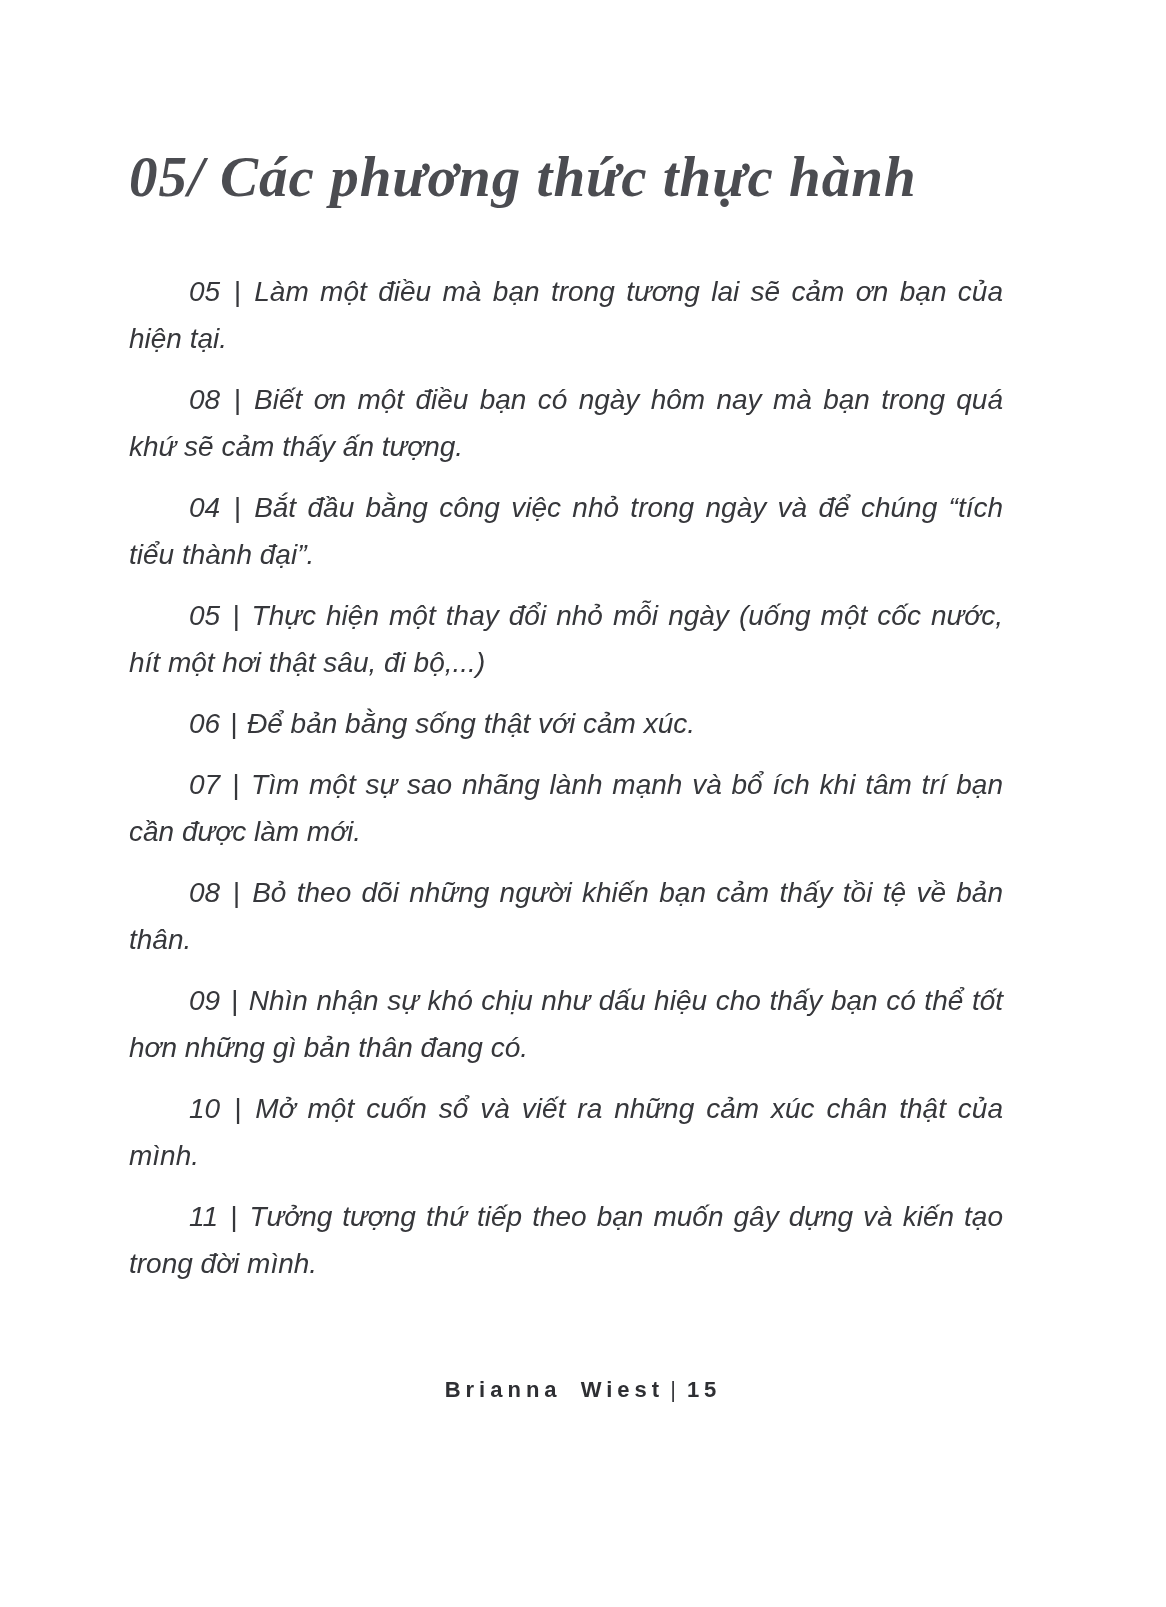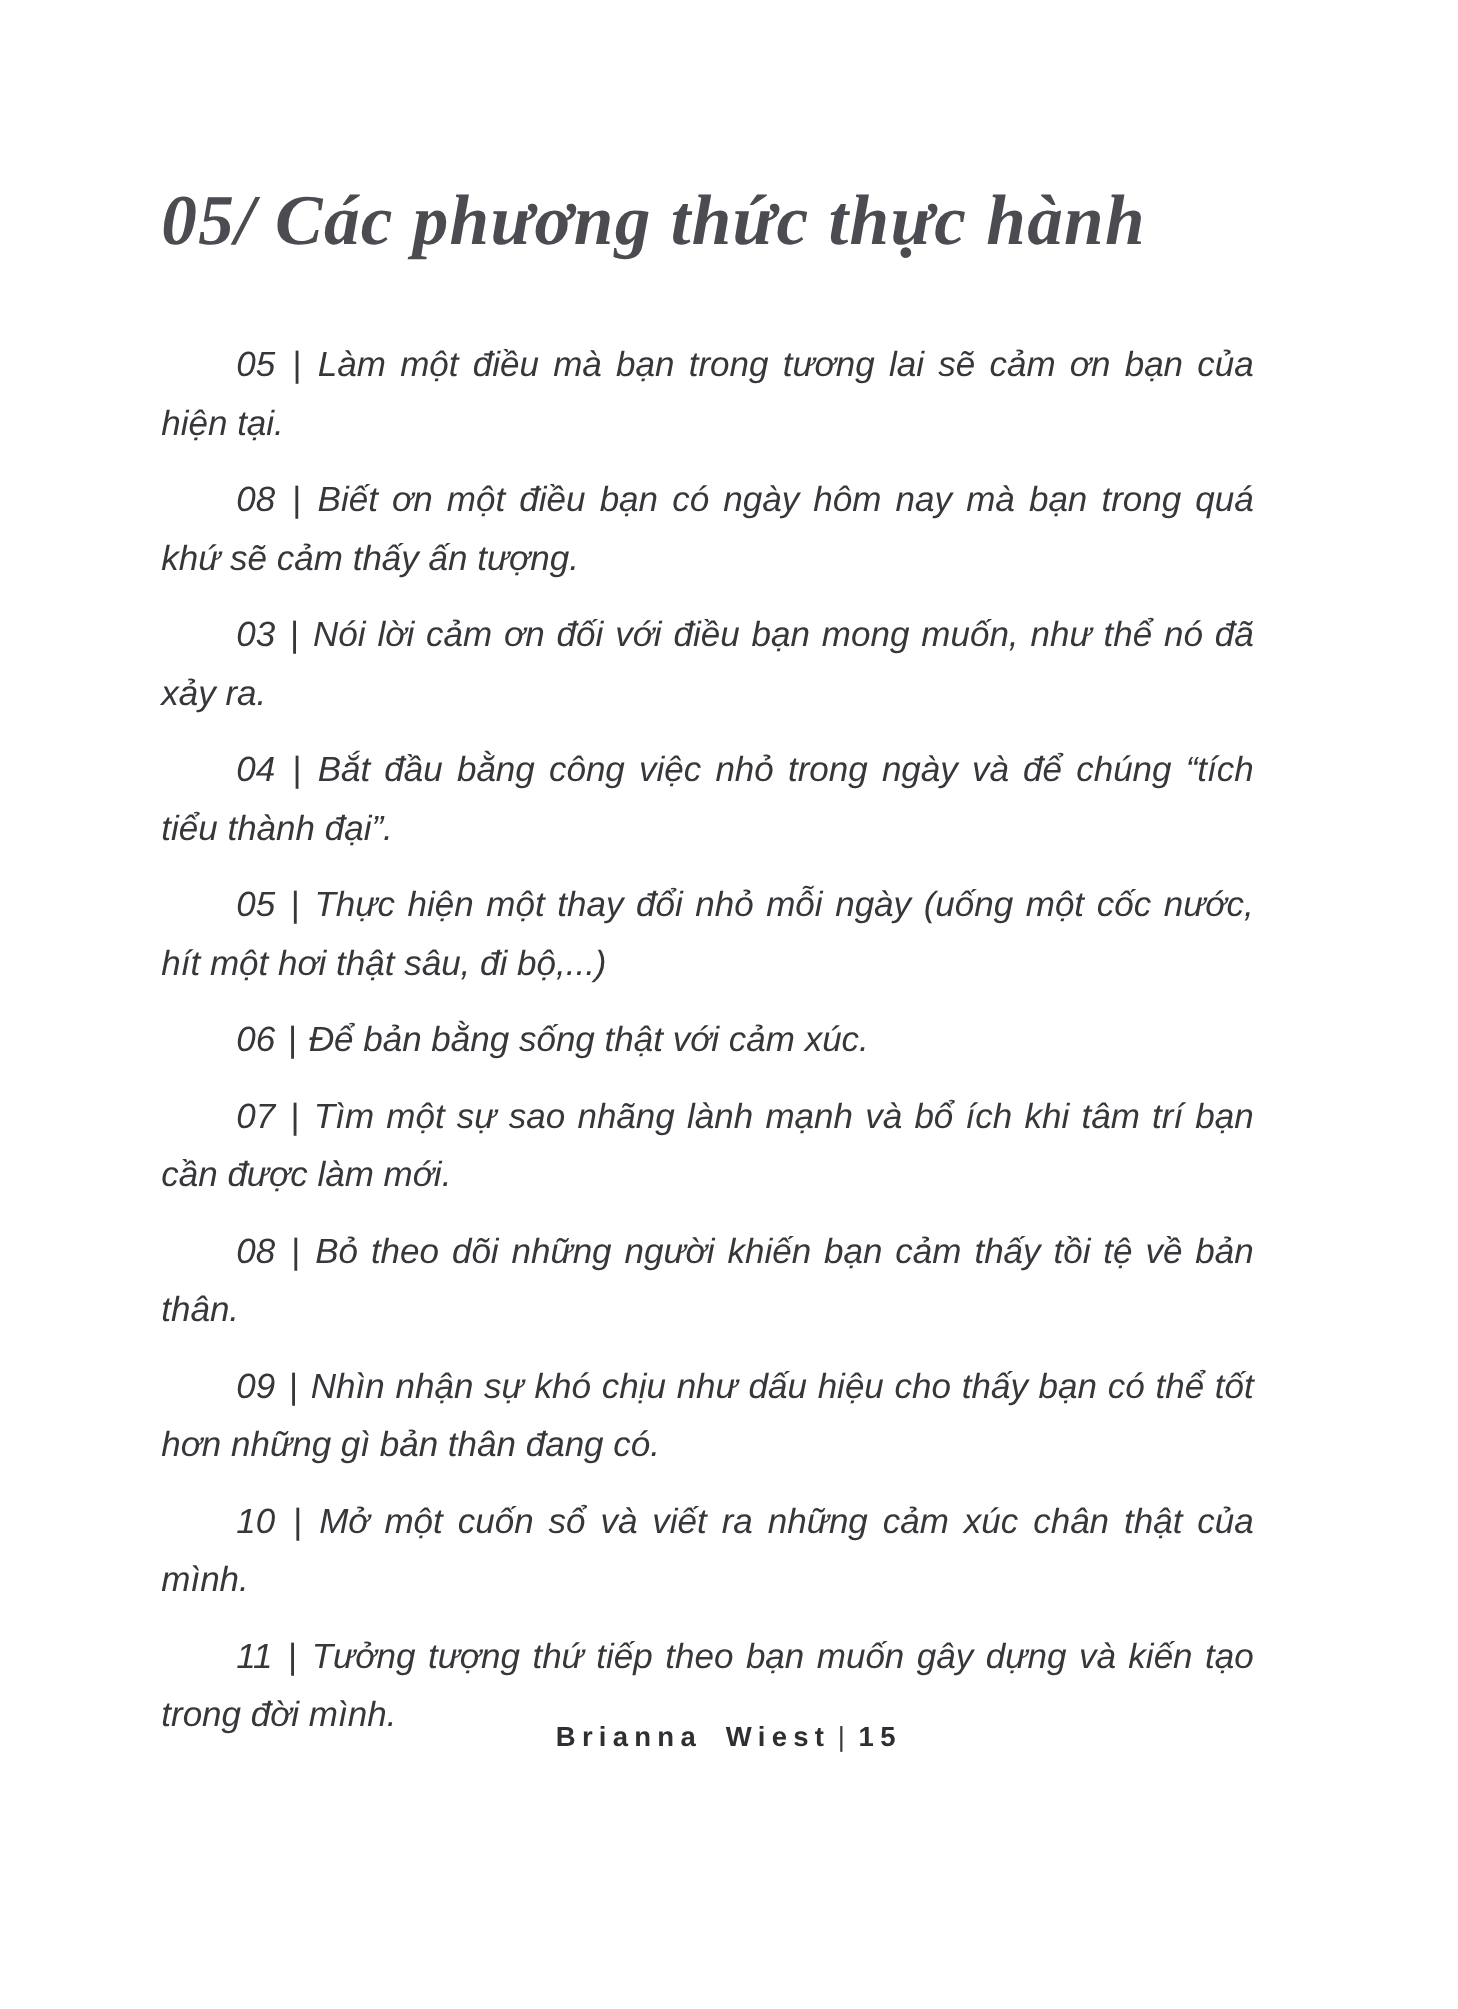--- a/index.html
+++ b/index.html
@@ -74,21 +74,20 @@
 <div class="page">
   <div class="content">
 
     <h1 class="title">
       <span class="title-line">05/ Các phương thức thực hành</span>
     </h1>
 
     <div class="list">
       <p class="item"><span class="num">05</span> <span class="sep">|</span> <span class="txt">Làm một điều mà bạn trong tương lai sẽ cảm ơn bạn của hiện tại.</span></p>
       <p class="item"><span class="num">08</span> <span class="sep">|</span> <span class="txt">Biết ơn một điều bạn có ngày hôm nay mà bạn trong quá khứ sẽ cảm thấy ấn tượng.</span></p>
-      <p class="item"><span class="num">03</span> <span class="sep">|</span> <span class="txt">Nói lời cảm ơn đối với điều bạn mong muốn, như thể nó đã xảy ra.</span></p>
       <p class="item"><span class="num">04</span> <span class="sep">|</span> <span class="txt">Bắt đầu bằng công việc nhỏ trong ngày và để chúng “tích tiểu thành đại”.</span></p>
       <p class="item"><span class="num">05</span> <span class="sep">|</span> <span class="txt">Thực hiện một thay đổi nhỏ mỗi ngày (uống một cốc nước, hít một hơi thật sâu, đi bộ,...)</span></p>
       <p class="item"><span class="num">06</span> <span class="sep">|</span> <span class="txt">Để bản bằng sống thật với cảm xúc.</span></p>
       <p class="item"><span class="num">07</span> <span class="sep">|</span> <span class="txt">Tìm một sự sao nhãng lành mạnh và bổ ích khi tâm trí bạn cần được làm mới.</span></p>
       <p class="item"><span class="num">08</span> <span class="sep">|</span> <span class="txt">Bỏ theo dõi những người khiến bạn cảm thấy tồi tệ về bản thân.</span></p>
       <p class="item"><span class="num">09</span> <span class="sep">|</span> <span class="txt">Nhìn nhận sự khó chịu như dấu hiệu cho thấy bạn có thể tốt hơn những gì bản thân đang có.</span></p>
       <p class="item"><span class="num">10</span> <span class="sep">|</span> <span class="txt">Mở một cuốn sổ và viết ra những cảm xúc chân thật của mình.</span></p>
       <p class="item"><span class="num">11</span> <span class="sep">|</span> <span class="txt">Tưởng tượng thứ tiếp theo bạn muốn gây dựng và kiến tạo trong đời mình.</span></p>
     </div>
 

